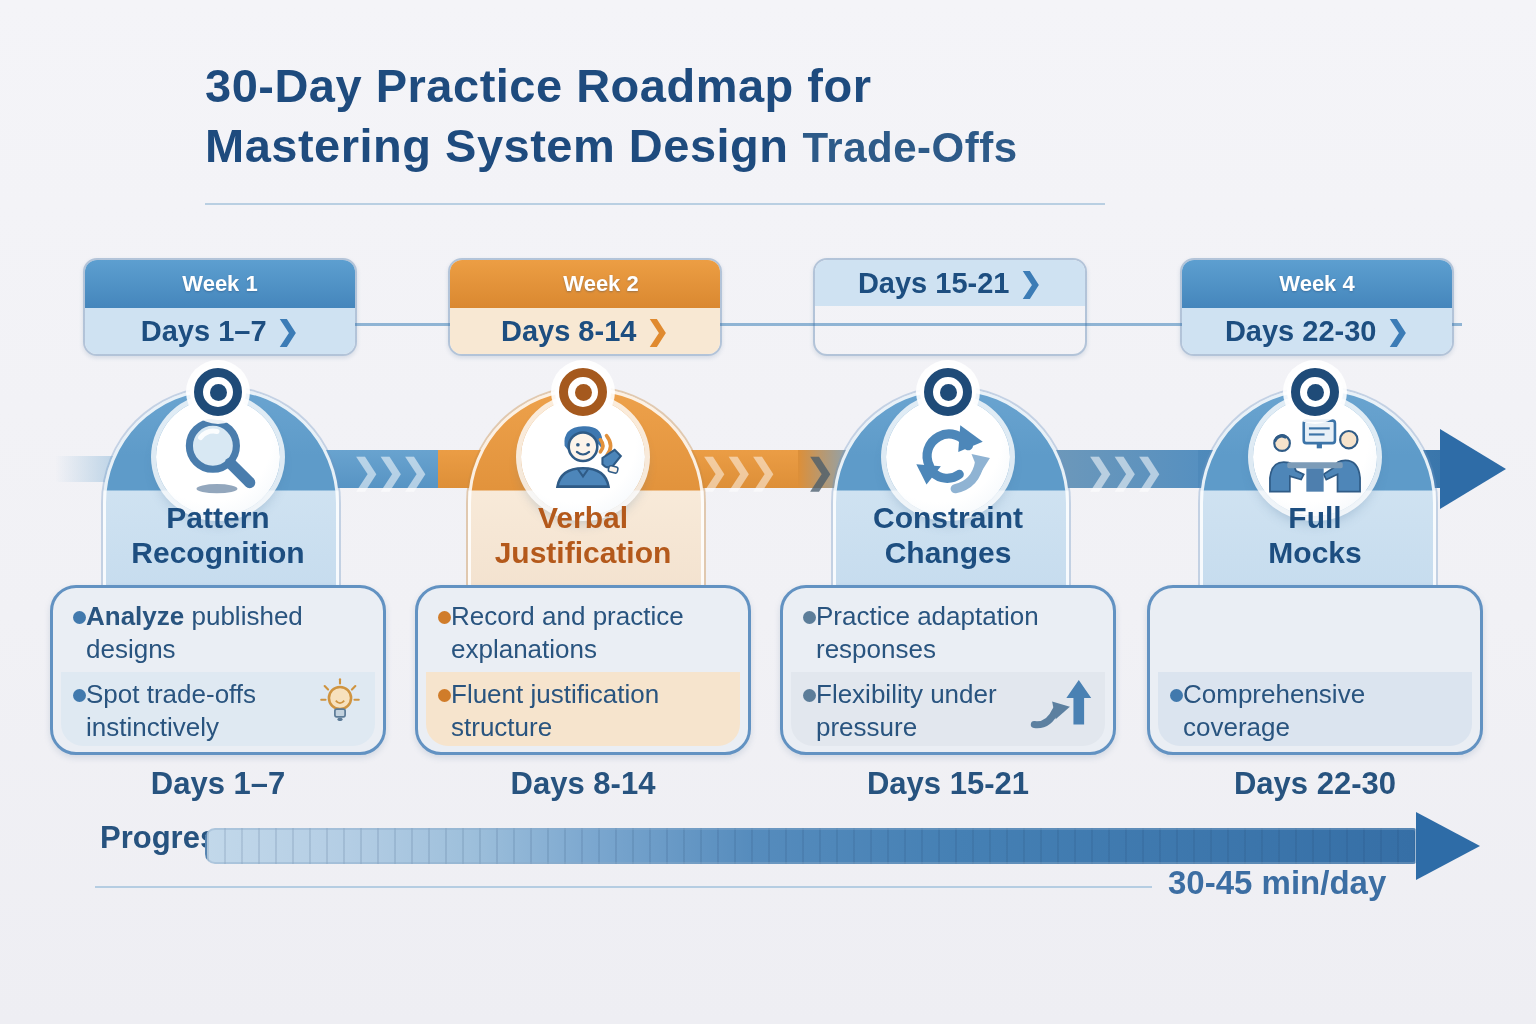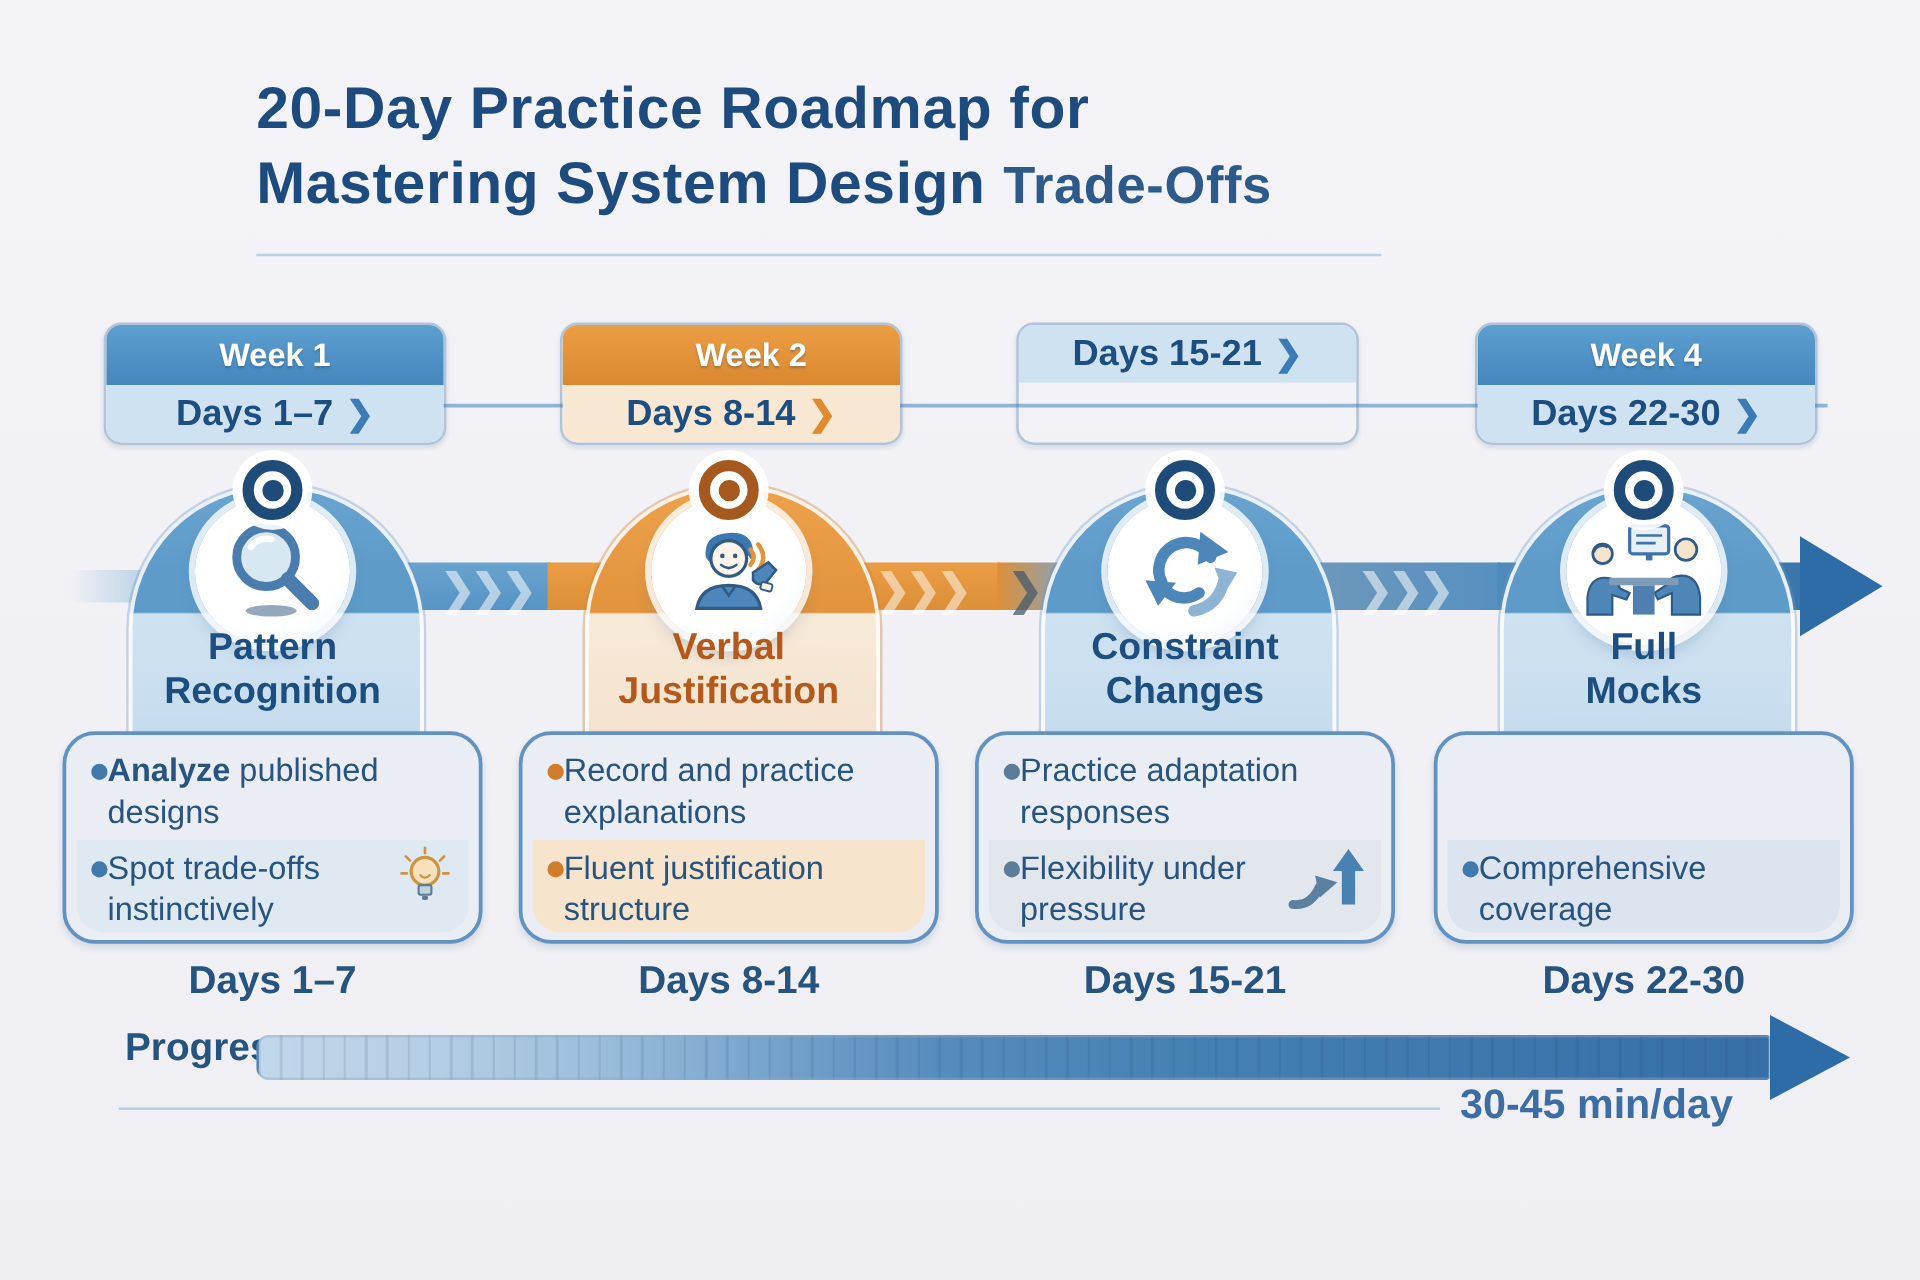--- a/index.html
+++ b/index.html
@@ -13,21 +13,21 @@
   .title-line1{font-size:47px;font-weight:700;letter-spacing:.5px;line-height:1.28;}
   .title-line2{font-size:47px;font-weight:700;letter-spacing:.5px;line-height:1.28;}
   .title-suffix{font-size:42px;font-weight:700;color:#2d5a88;margin-left:14px;}
   .title-rule{position:absolute;left:205px;top:203px;width:900px;height:2px;background:#b9cfe2;}
   
   .hdr-connector{position:absolute;left:90px;top:323px;width:1372px;height:3px;background:#8fb4d4;}
   .week-hdr{position:absolute;left:33px;top:258px;width:270px;height:94px;border-radius:14px;
     overflow:hidden;border:2px solid rgba(60,110,160,.35);box-shadow:0 2px 4px rgba(80,110,150,.18);}
   .hdr-top{height:48px;display:flex;align-items:center;justify-content:center;
     background:linear-gradient(180deg,#5d9fd0,#4586bc);}
-  .hdr-top span{color:#ffffff;font-size:26px;font-weight:700;text-shadow:0 1px 2px rgba(30,60,100,.35);}
+  .hdr-top span{color:#ffffff;font-size:22px;font-weight:700;text-shadow:0 1px 2px rgba(30,60,100,.35);}
   .hdr-bot{height:46px;display:flex;align-items:center;justify-content:center;background:#cfe2f2;}
   .hdr-bot .days{color:#1d4e80;font-size:29px;font-weight:700;}
   .hdr-bot .chev{color:#3c7cb6;font-size:27px;font-weight:700;margin-left:10px;}
   .theme-orange .hdr-top{background:linear-gradient(180deg,#ec9e44,#da8830);padding-left:32px;}
   .theme-orange .hdr-bot{background:#f8e8d3;}
   .theme-orange .hdr-bot .chev{color:#e08a2f;}
   
   .band .seg{position:absolute;top:450px;height:38px;}
   .seg-fade{left:55px;width:95px;top:456px !important;height:26px !important;
     background:linear-gradient(90deg,rgba(157,193,221,0),#9dc1dd);}
@@ -95,21 +95,21 @@
     border-top:34px solid transparent;border-bottom:34px solid transparent;border-left:64px solid #2e6ca7;}
   .bottom-rule{position:absolute;left:95px;top:886px;width:1057px;height:2px;background:#b5cde2;}
   .minday{position:absolute;left:1168px;top:864px;font-size:33px;font-weight:600;color:#3c6ea3;}
 </style>
 </head>
 <body>
 
 <div id="canvas">
 
   <div class="title">
-    <div class="title-line1">20-Day Practice Roadmap for</div>
+    <div class="title-line1">30-Day Practice Roadmap for</div>
     <div class="title-line2"><span>Mastering System Design</span><span class="title-suffix">Trade-Offs</span></div>
   </div>
   <div class="title-rule"></div>
 
   <div class="hdr-connector"></div>
 
   <div class="band">
     <div class="seg seg-fade"></div>
     <div class="seg seg-1"></div>
     <div class="seg seg-2"></div>

